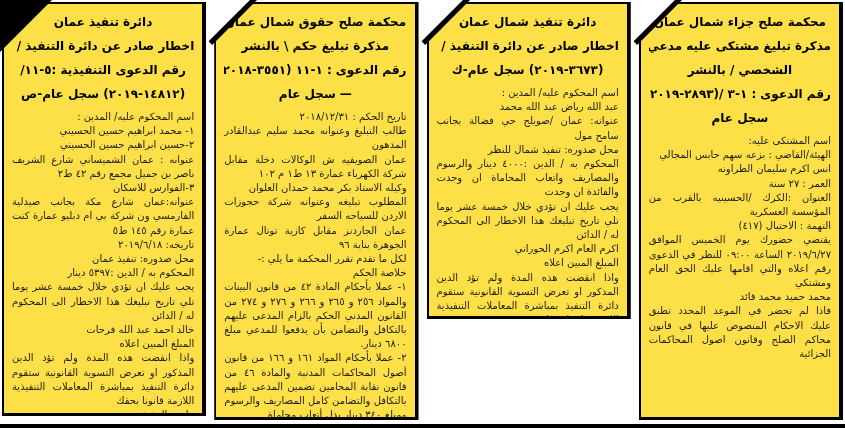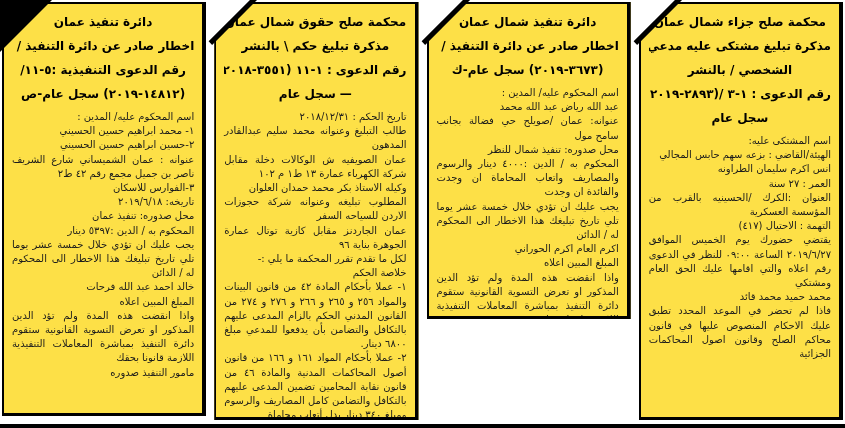--- a/index.html
+++ b/index.html
@@ -164,20 +164,21 @@
             <div class="head-line">اخطار صادر عن دائرة التنفيذ / بالنشر</div>
             <div class="head-line">رقم الدعوى التنفيذية :٥-١١/</div>
             <div class="head-line">(١٤٨١٢-٢٠١٩) سجل عام-ص</div>
           </div>
         <div class="bodytxt">
             <div class="body-line">اسم المحكوم عليه/ المدين :</div>
             <div class="body-line">١- محمد ابراهيم حسين الحسيني</div>
             <div class="body-line">٢-حسين ابراهيم حسين الحسيني</div>
             <div class="body-line">عنوانه : عمان الشميساني شارع الشريف ناصر بن جميل مجمع رقم ٤٢ ط٢</div>
             <div class="body-line">٣-الفوارس للاسكان</div>
+            <div class="body-line">عنوانه:عمان شارع مكة بجانب صيدلية الفارمسي ون شركة بي ام دبليو عمارة كنت عمارة رقم ١٤٥ ط٥</div>
             <div class="body-line">تاريخه: ٢٠١٩/٦/١٨</div>
             <div class="body-line">محل صدوره: تنفيذ عمان</div>
             <div class="body-line">المحكوم به / الدين :٥٣٩٧ دينار</div>
             <div class="body-line">يجب عليك ان تؤدي خلال خمسة عشر يوما تلي تاريخ تبليغك هذا الاخطار الى المحكوم له / الدائن</div>
             <div class="body-line">خالد احمد عبد الله فرحات</div>
             <div class="body-line">المبلغ المبين اعلاه</div>
             <div class="body-line">واذا انقضت هذه المدة ولم تؤد الدين المذكور او تعرض التسوية القانونية ستقوم دائرة التنفيذ بمباشرة المعاملات التنفيذية اللازمة قانونا بحقك</div>
             <div class="body-line">مامور التنفيذ صدوره</div>
           </div>
       </div>

